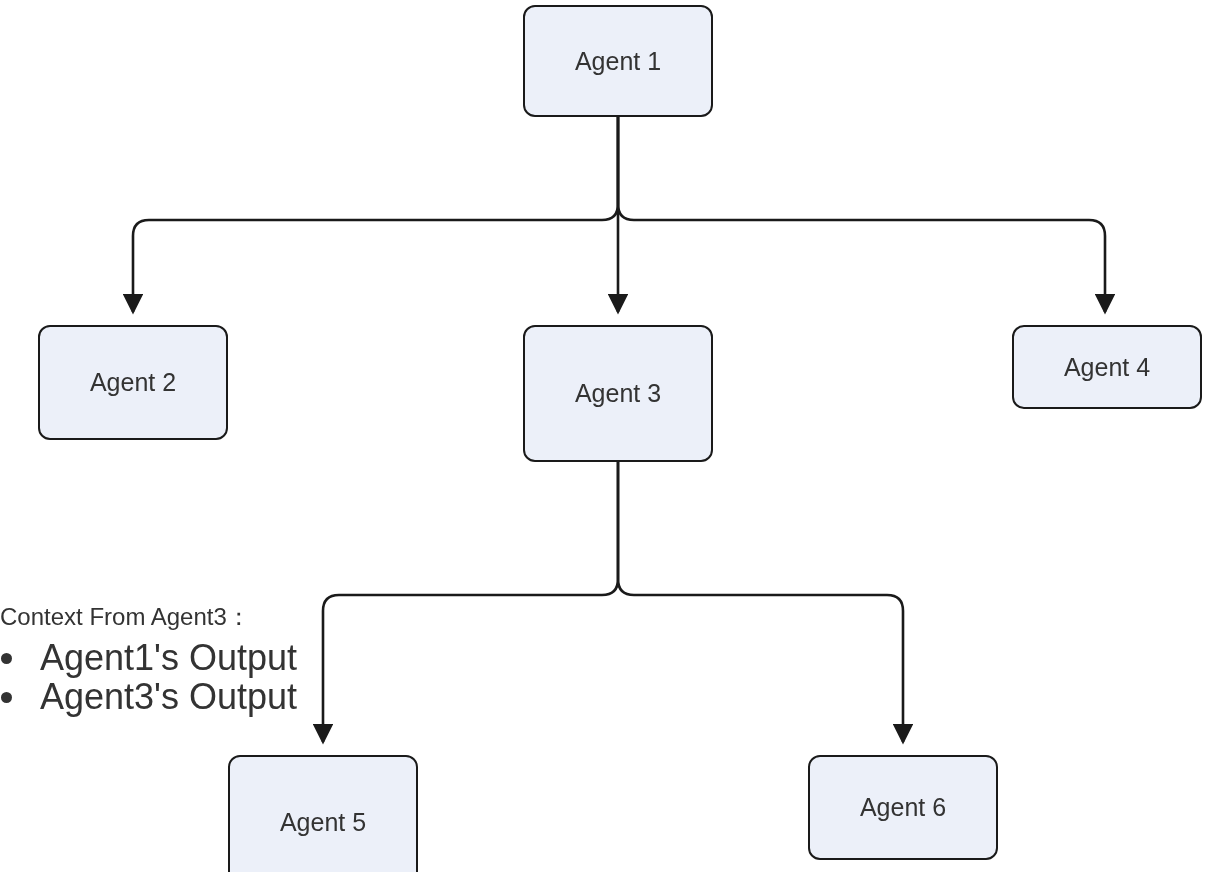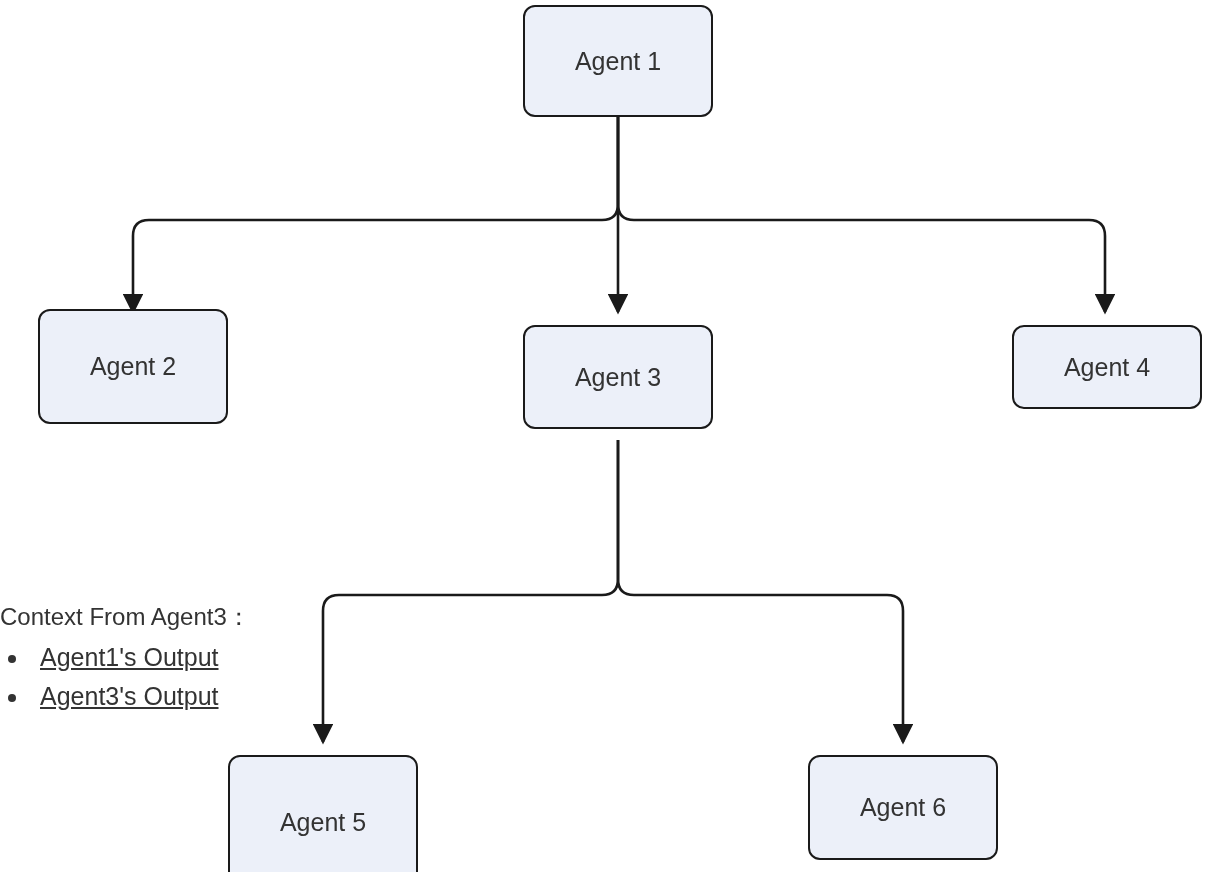--- a/index.html
+++ b/index.html
@@ -35,46 +35,45 @@
     border: 2.8px solid #1a1a1a;
     border-radius: 12px;
     display: flex;
     align-items: center;
     justify-content: center;
     font-size: 25px;
     color: #333333;
     text-align: right;
   }
   .node-agent1 { left: 523px; top: 5px;   height: 112px; }
-  .node-agent2 { left: 38px;  top: 309px; height: 115px; }
-  .node-agent3 { left: 523px; top: 325px; height: 104px; }
+  .node-agent2 { left: 38px;  top: 325px; height: 115px; }
+  .node-agent3 { left: 523px; top: 325px; height: 137px; }
   .node-agent4 { left: 1012px;top: 325px; height: 84px; }
   .node-agent5 { left: 228px; top: 755px; height: 134px; }
   .node-agent6 { left: 808px; top: 755px; height: 105px; }
   .annotation {
     position: absolute;
     left: 0px;
     top: 598px;
     width: 330px;
     color: #333333;
   }
   .annotation-title {
     font-size: 24px;
     line-height: 38px;
   }
   .annotation-list {
     margin: 2px 0 0 0;
     padding: 0 0 0 30px;
     list-style: disc;
   }
   .annotation-list li {
-    font-size: 25px;
+    font-size: 36px;
     line-height: 39px;
     padding-left: 10px;
-    text-decoration: underline;
   }
 </style>
 </head>
 <body>
 
 <div class="canvas">
 
   <svg class="edges" viewBox="0 0 1208 872" xmlns="http://www.w3.org/2000/svg">
     <defs>
       <marker id="arrowhead" viewBox="0 0 8 8" refX="7" refY="4" markerWidth="8" markerHeight="8" orient="auto">

